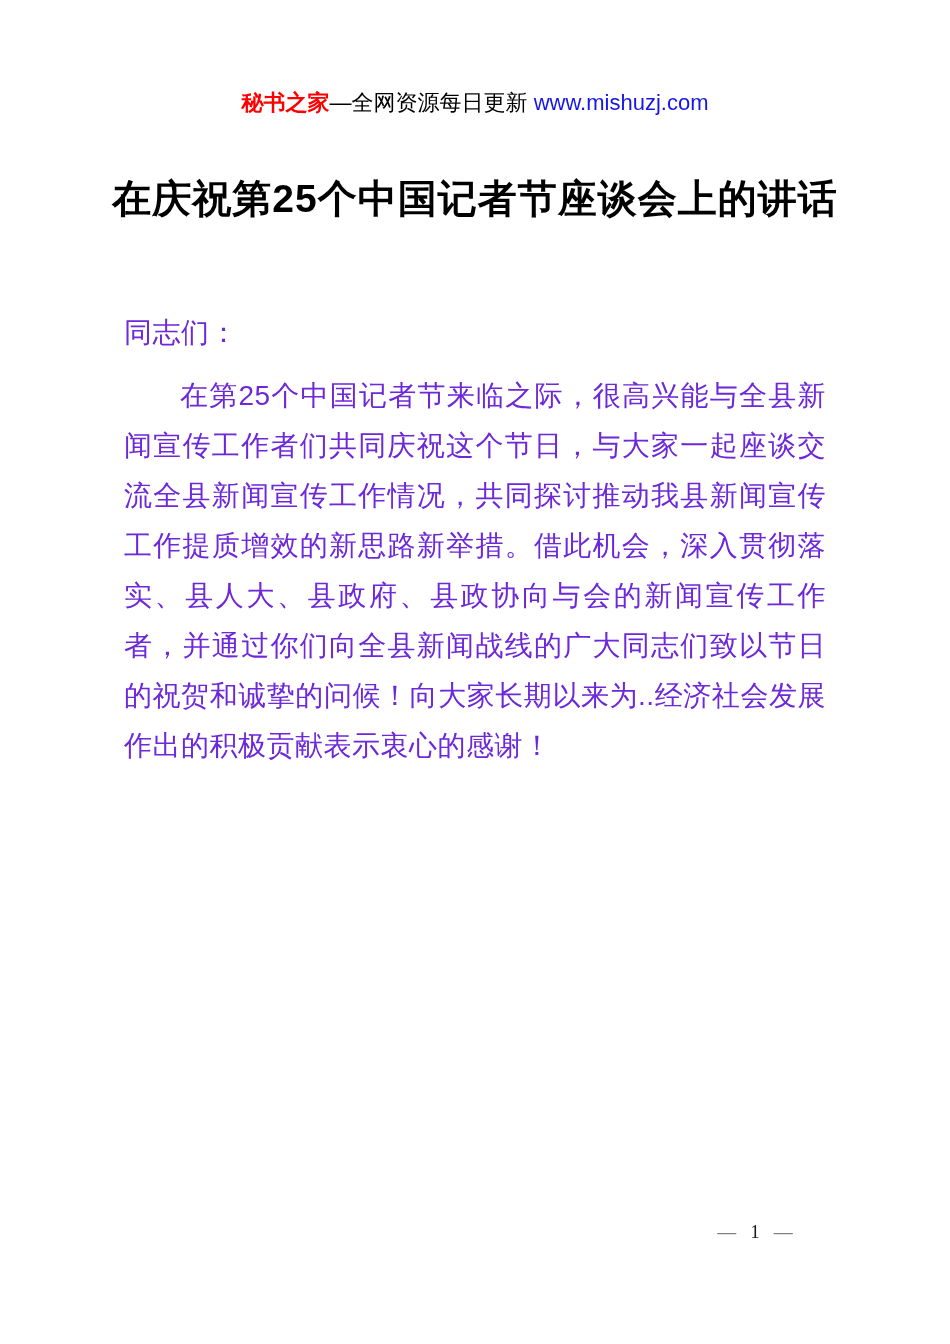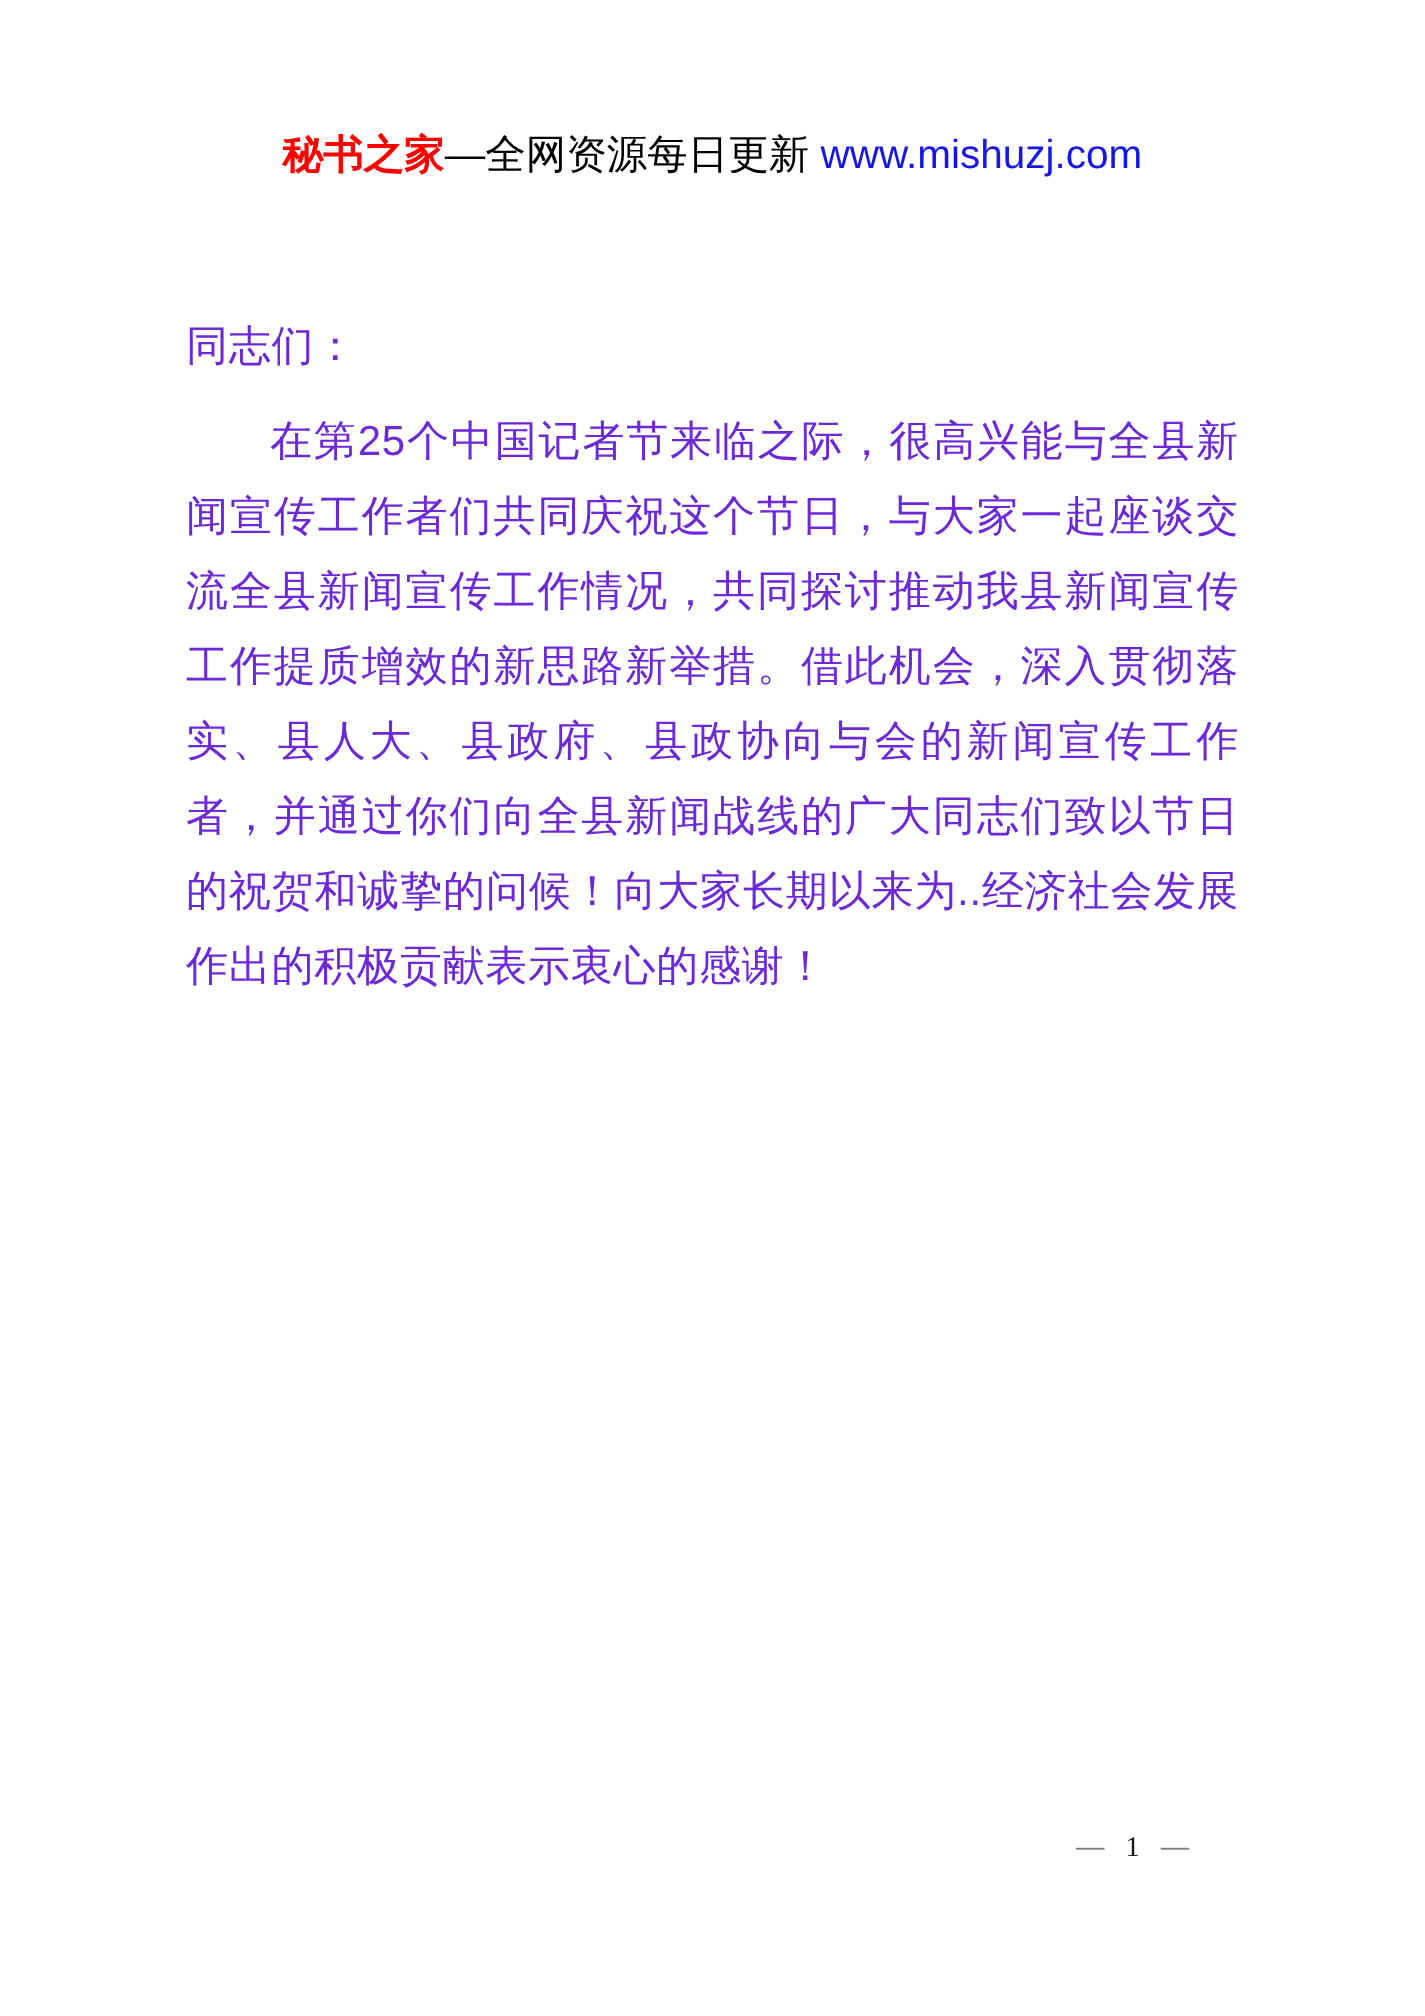--- a/index.html
+++ b/index.html
@@ -14,21 +14,21 @@
   .page {
     width: 950px;
     height: 1344px;
     background: #ffffff;
     position: relative;
   }
   
   .site-header {
     padding-top: 86px;
     text-align: center;
-    font-size: 27px;
+    font-size: 22px;
     line-height: 34px;
     white-space: nowrap;
   }
   .brand {
     color: #fe0000;
     font-weight: bold;
   }
   .tagline {
     color: #000000;
   }
@@ -86,20 +86,21 @@
 </style>
 </head>
 <body>
 
 <div class="page">
 
   <div class="site-header">
     <span class="brand">秘书之家</span><span class="tagline">—全网资源每日更新 </span><a class="site-url">www.mishuzj.com</a>
   </div>
 
+  <h1 class="doc-title">在庆祝第25个中国记者节座谈会上的讲话</h1>
 
   <div class="doc-body">
     <p>同志们：</p>
     <p class="indent">在第25个中国记者节来临之际，很高兴能与全县新闻宣传工作者们共同庆祝这个节日，与大家一起座谈交流全县新闻宣传工作情况，共同探讨推动我县新闻宣传工作提质增效的新思路新举措。借此机会，深入贯彻落实、县人大、县政府、县政协向与会的新闻宣传工作者，并通过你们向全县新闻战线的广大同志们致以节日的祝贺和诚挚的问候！向大家长期以来为..经济社会发展作出的积极贡献表示衷心的感谢！</p>
   </div>
 
   <div class="page-footer">
     <span class="footer-dash">—</span><span class="footer-num">1</span><span class="footer-dash">—</span>
   </div>
 

